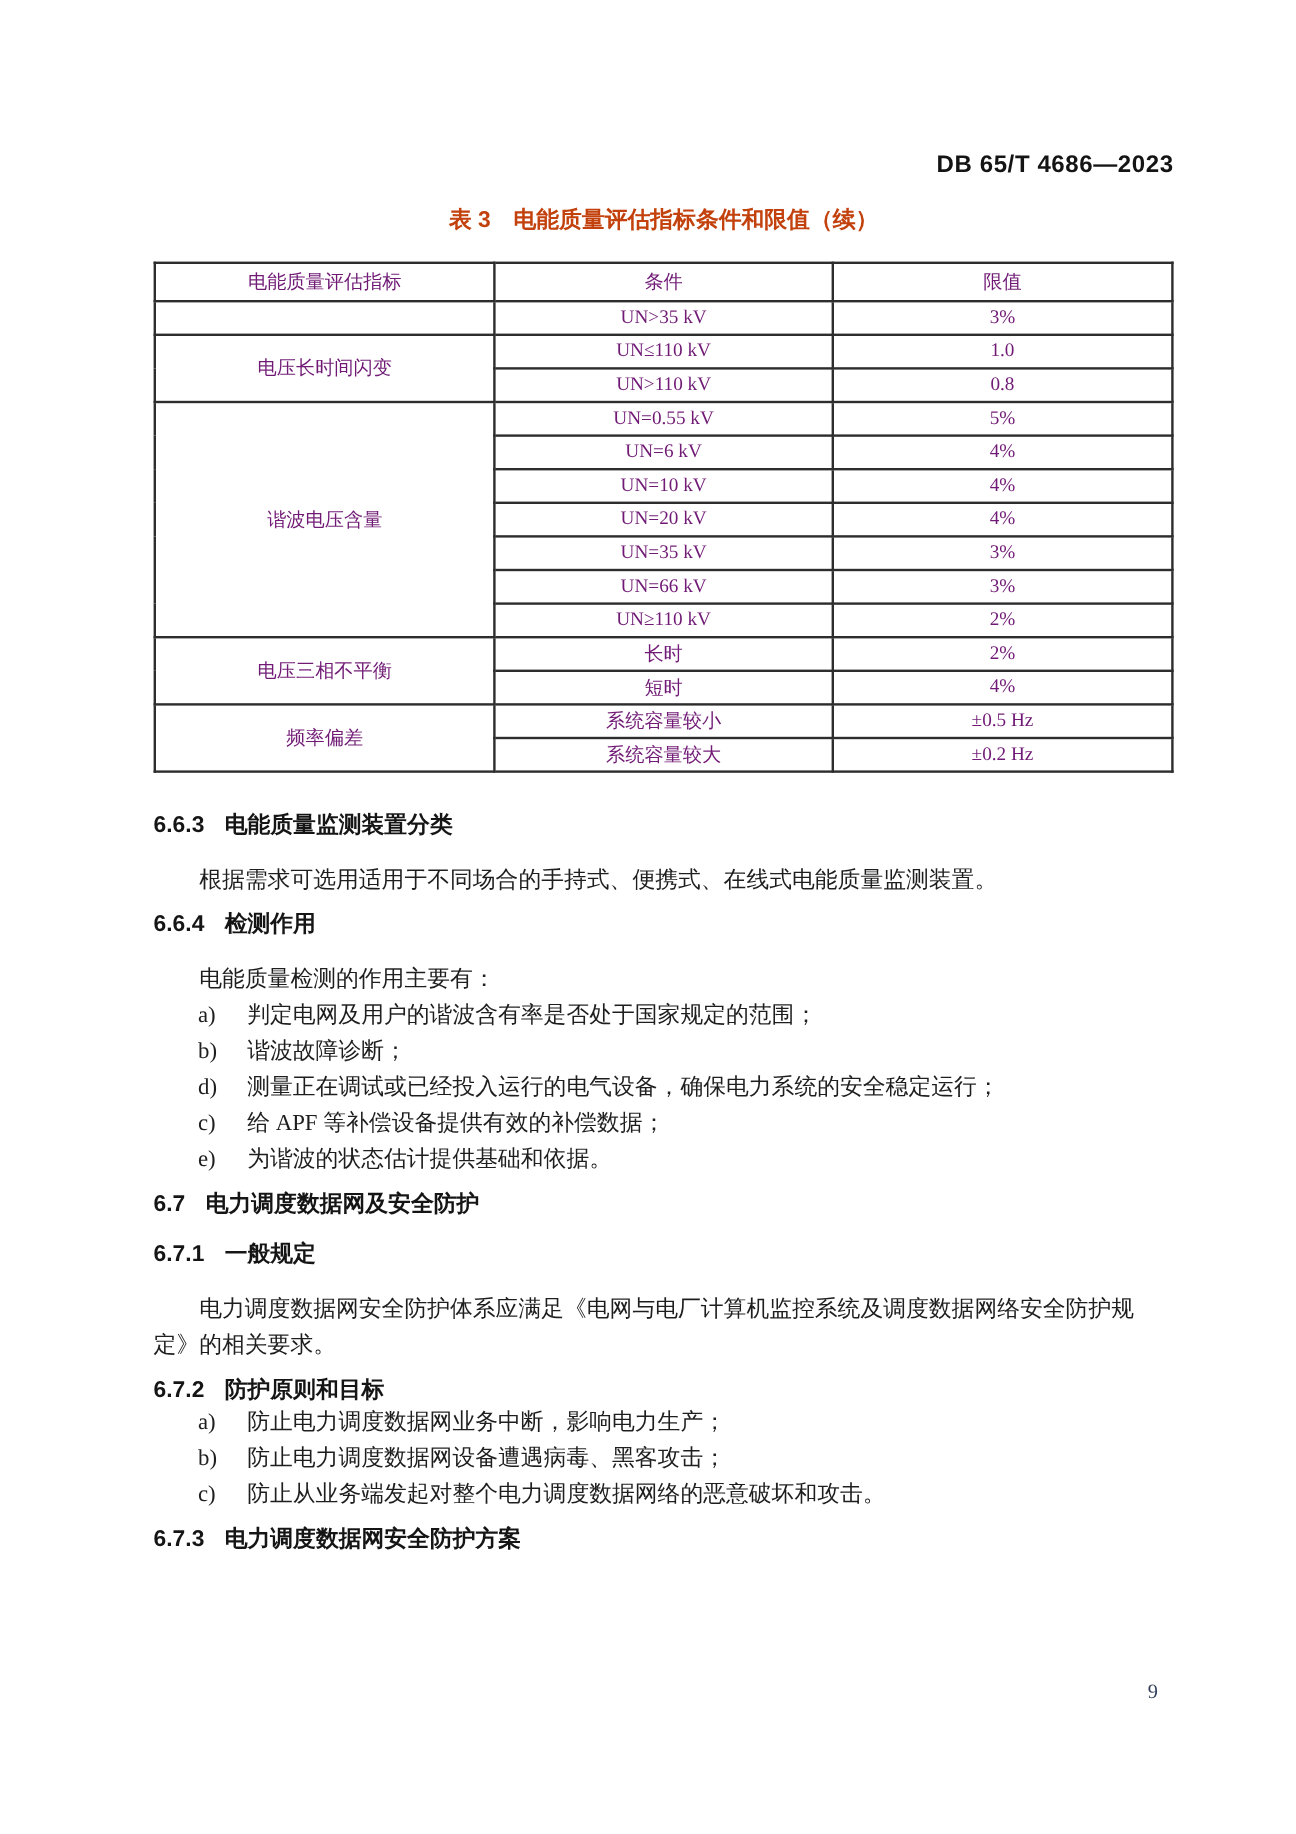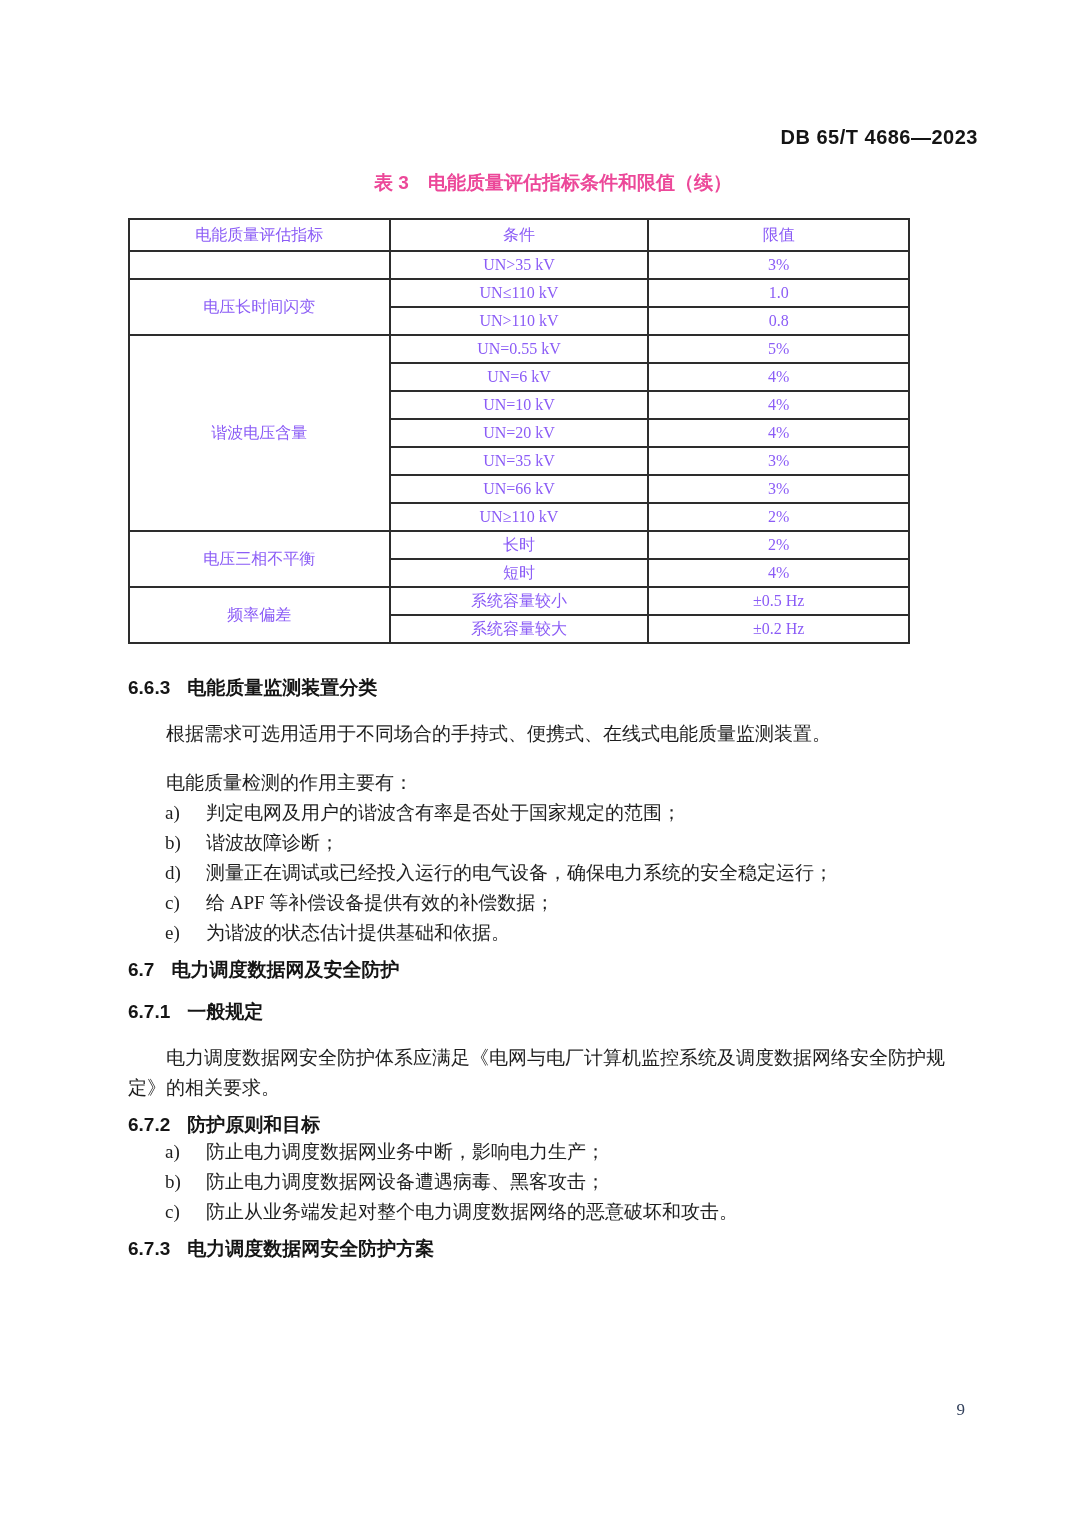--- a/index.html
+++ b/index.html
@@ -14,26 +14,26 @@
   .doc-number{
     position:absolute;top:126px;right:102px;
     font-family:"Liberation Sans","DejaVu Sans",sans-serif;
     font-weight:700;font-size:20px;letter-spacing:0.5px;
     color:#141414;
   }
   .table-title{
     position:absolute;top:170px;left:128px;width:850px;
     text-align:center;
     font-family:"Liberation Sans","DejaVu Sans",sans-serif;
-    font-weight:700;font-size:19px;color:#ec4899;
+    font-weight:700;font-size:19px;color:#c2410c;
   }
   table.quality-table{
-    position:absolute;top:218px;left:128px;width:782px;
+    position:absolute;top:218px;left:128px;width:850px;
     border-collapse:collapse;table-layout:fixed;
-    font-size:16px;color:#8b5cf6;
+    font-size:16px;color:#701a75;
   }
   .quality-table col.c1{width:33.4%;}
   .quality-table col.c2{width:33.2%;}
   .quality-table col.c3{width:33.4%;}
   .quality-table th,.quality-table td{
     border:2px solid #2d2d2d;
     text-align:center;vertical-align:middle;
     padding:0;
   }
   .quality-table th{height:30px;font-weight:400;font-size:16px;}
@@ -144,20 +144,21 @@
         <tr>
           <td>系统容量较大</td>
           <td>±0.2 Hz</td>
         </tr>
       </tbody>
   </table>
 
   <div class="content" id="content">
       <div class="blk-heading first"><span class="h-num">6.6.3</span><span>电能质量监测装置分类</span></div>
       <div class="blk-paragraph">根据需求可选用适用于不同场合的手持式、便携式、在线式电能质量监测装置。</div>
+      <div class="blk-heading"><span class="h-num">6.6.4</span><span>检测作用</span></div>
       <div class="blk-paragraph">电能质量检测的作用主要有：</div>
       <div class="blk-list">
         <div class="li"><span class="marker">a)</span><span>判定电网及用户的谐波含有率是否处于国家规定的范围；</span></div>
         <div class="li"><span class="marker">b)</span><span>谐波故障诊断；</span></div>
         <div class="li"><span class="marker">d)</span><span>测量正在调试或已经投入运行的电气设备，确保电力系统的安全稳定运行；</span></div>
         <div class="li"><span class="marker">c)</span><span>给 APF 等补偿设备提供有效的补偿数据；</span></div>
         <div class="li"><span class="marker">e)</span><span>为谐波的状态估计提供基础和依据。</span></div>
       </div>
       <div class="blk-heading"><span class="h-num">6.7</span><span>电力调度数据网及安全防护</span></div>
       <div class="blk-heading"><span class="h-num">6.7.1</span><span>一般规定</span></div>

